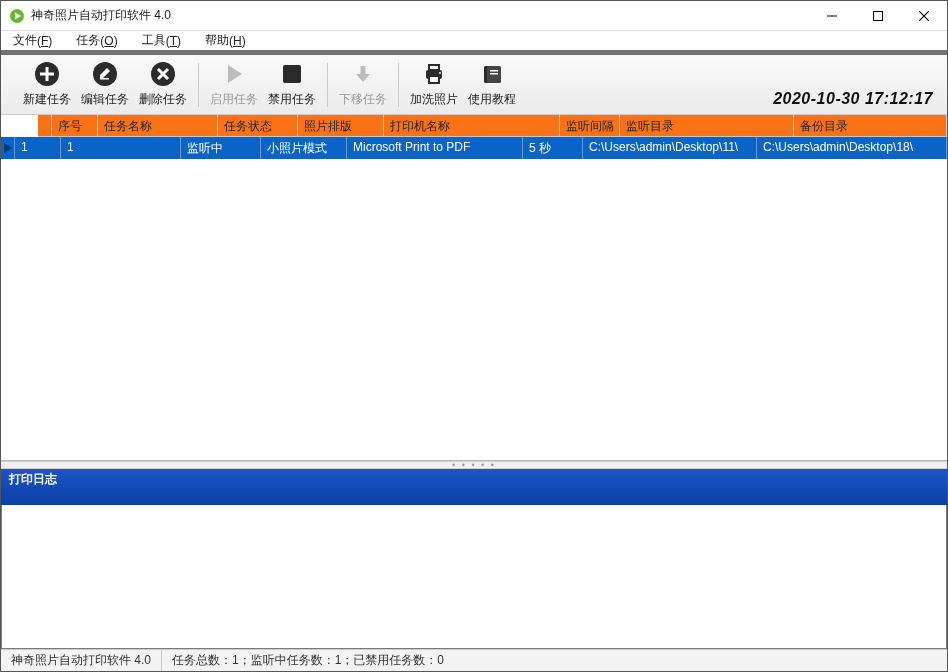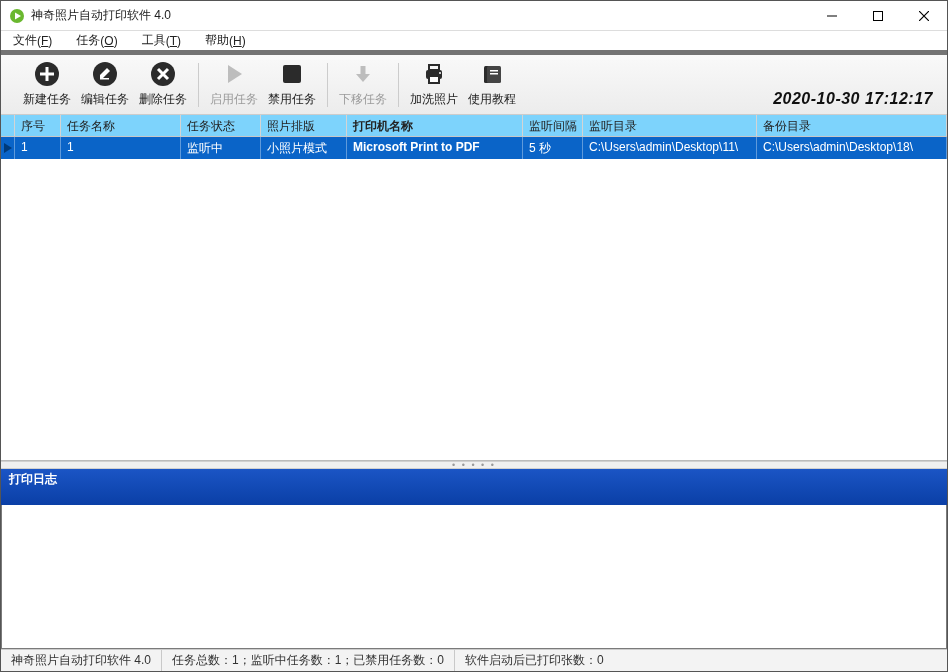--- a/index.html
+++ b/index.html
@@ -22,37 +22,37 @@
   .toolbar { height: 60px; display: flex; align-items: center; background: linear-gradient(#f9f9f9, #ececec); border-bottom: 1px solid #ccc; padding-left: 17px; }
   .toolbtn { width: 58px; height: 56px; display: flex; flex-direction: column; align-items: center; justify-content: center; gap: 4px; cursor: pointer; color: #222; }
   .toolbtn.disabled { color: #9a9a9a; cursor: default; }
   .toolbtn .ticon { width: 26px; height: 26px; display: flex; align-items: center; justify-content: center; }
   .toolbtn .tlabel { font-size: 12px; white-space: nowrap; }
   .tbsep { width: 1px; height: 44px; background: #ccc; margin: 0 6px; }
   .clock { flex: 1; text-align: right; padding-right: 14px; font-size: 16px; font-weight: 700; color: #111; font-style: italic; letter-spacing: 0.5px; margin-top: 29px; }
 
   
   .tablewrap { flex: 1 1 auto; display: flex; flex-direction: column; border-bottom: 1px solid #bbb; overflow: hidden; }
-  .thead { display: flex; height: 22px; background: #7dd3fc; border-bottom: 1px solid #c7c7c7; }
+  .thead { display: flex; height: 22px; background: #f97316; border-bottom: 1px solid #c7c7c7; margin-left: 37px; }
   .th { border-right: 1px solid #d4d4d4; padding: 3px 6px; font-size: 12px; color: #222; white-space: nowrap; overflow: hidden; }
   .trows { flex: 1; background: #fff; }
   .tr { display: flex; height: 22px; }
   .tr.selected { background: #0a64c8; color: #fff; }
   .td { border-right: 1px solid rgba(255,255,255,0); padding: 3px 6px; font-size: 12px; white-space: nowrap; overflow: hidden; }
   .tr.selected .td { border-right-color: rgba(255,255,255,0.35); }
   .rowmark { width: 14px; display:flex; align-items:center; justify-content:center; }
   .tr.selected .rowmark svg path { fill: #003a7a; }
 
   
   .c-mark { width: 14px; flex: 0 0 14px; padding:0;}
   .c0 { width: 46px; flex: 0 0 46px; }
   .c1 { width: 120px; flex: 0 0 120px; }
   .c2 { width: 80px;  flex: 0 0 80px; }
   .c3 { width: 86px;  flex: 0 0 86px; }
-  .c4 { width: 176px; flex: 0 0 176px; font-weight: bold; }
+  .c4 { width: 176px; flex: 0 0 176px; }
   .c5 { width: 60px;  flex: 0 0 60px; }
   .c6 { width: 174px; flex: 0 0 174px; }
   .c7 { flex: 1 1 auto; }
 
   
   .splithandle { height: 8px; background: #f0f0f0; display:flex; align-items:center; justify-content:center; cursor: row-resize; border-top:1px solid #d0d0d0; border-bottom:1px solid #d0d0d0;}
   .splithandle .dots { color:#999; letter-spacing:2px; font-size:9px; line-height:1; }
 
   
   .logpanel { height: 180px; display: flex; flex-direction: column; border-top: 0; }
@@ -220,16 +220,15 @@
     </div>
 
   <div class="logpanel">
     <div class="loghdr">打印日志</div>
     <div class="logbody"></div>
   </div>
 
   <div class="statusbar">
     <div class="stat">神奇照片自动打印软件 4.0</div>
     <div class="stat">任务总数：1；监听中任务数：1；已禁用任务数：0</div>
-    <div class="stat">软件启动后已打印张数：0</div>
   </div>
 
 </div>
 
 </body></html>

